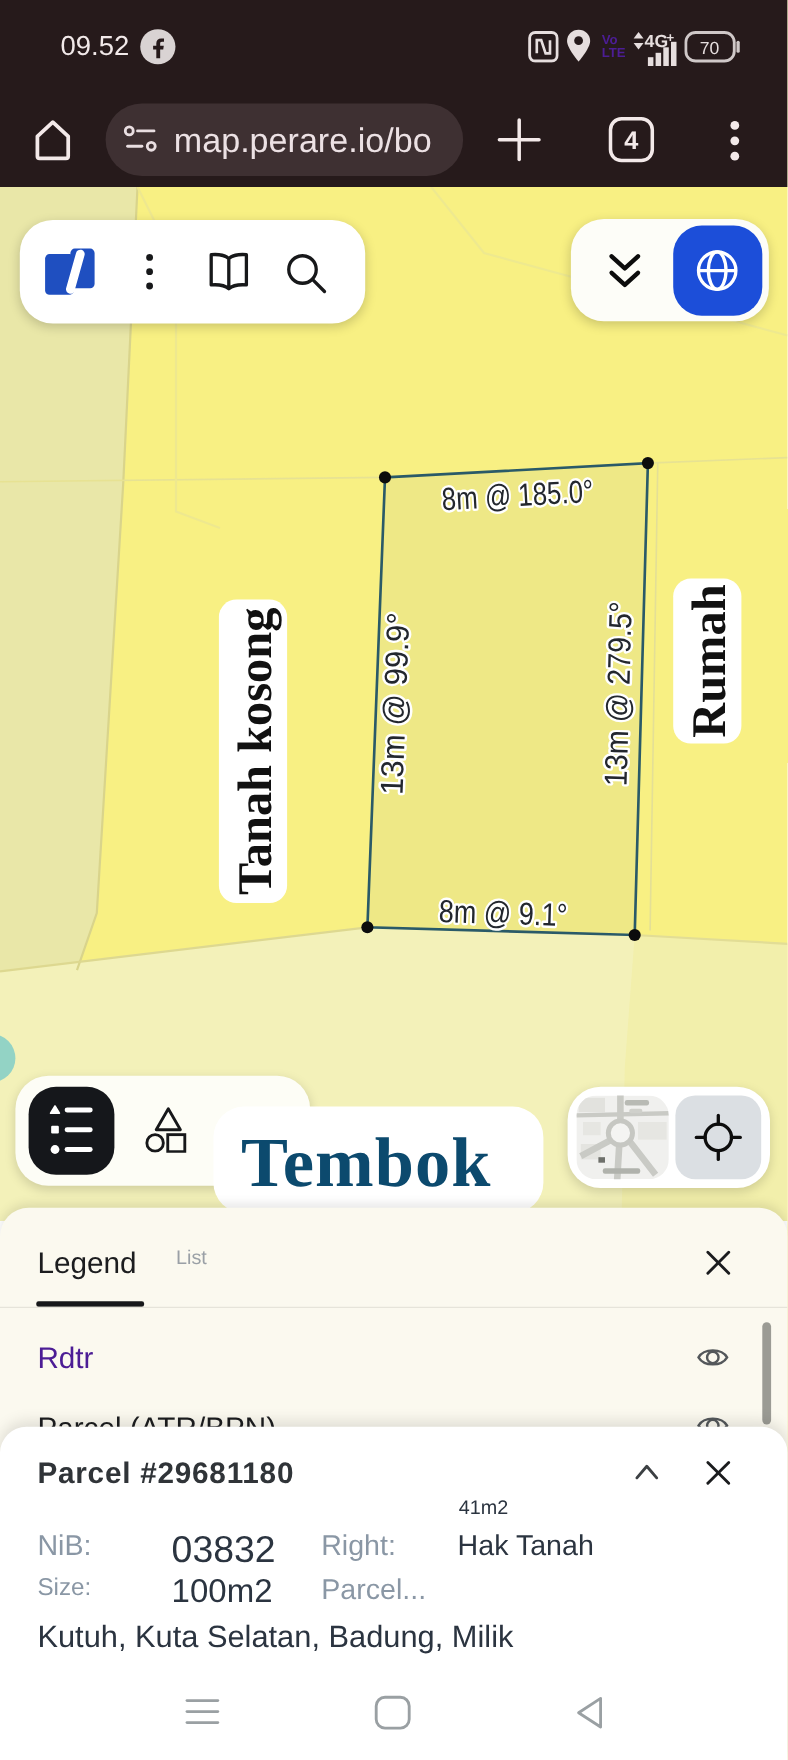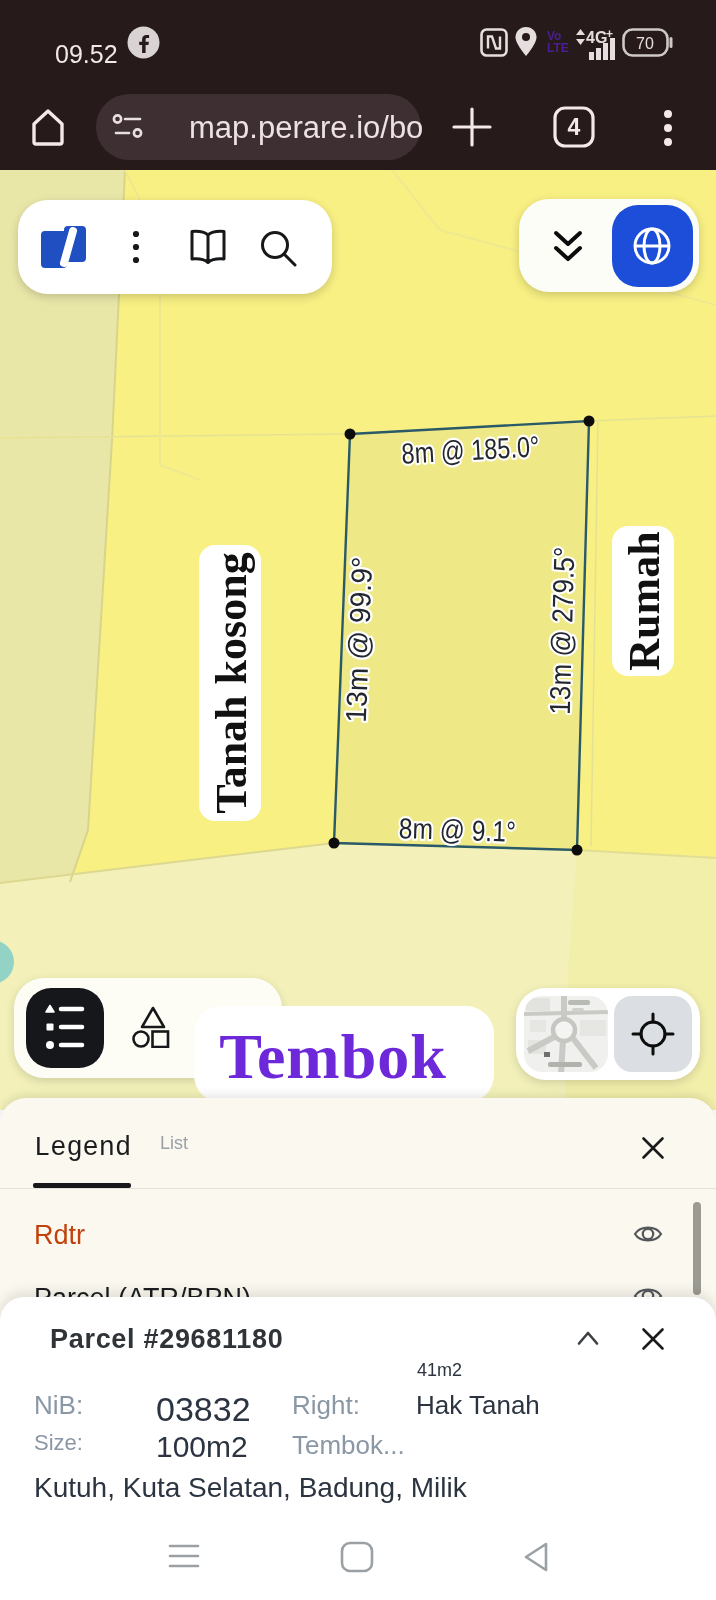--- a/index.html
+++ b/index.html
@@ -5,21 +5,21 @@
   html,body{margin:0;padding:0;}
   body{width:716px;height:1600px;position:relative;overflow:hidden;background:#fff;
        font-family:"Liberation Sans", sans-serif;}
   .abs{position:absolute;}
 </style>
 </head>
 <body>
 
 <div class="abs" style="left:0;top:0;width:716px;height:170px;background:#261a1b;"></div>
 
-<div class="abs" style="left:55px;top:28px;color:#f1e9e9;font-size:25px;margin-top:12px;">09.52</div>
+<div class="abs" style="left:55px;top:28px;color:#f1e9e9;font-size:25px;">09.52</div>
 
 <svg class="abs" style="left:127px;top:26px" width="33" height="33" viewBox="0 0 33 33">
   <circle cx="16.5" cy="16.5" r="16" fill="#d9d3d3"></circle>
   <path d="M18.6 27v-8h2.8l.5-3.3h-3.3v-2.1c0-1 .3-1.7 1.7-1.7h1.8V9a25 25 0 0 0-2.6-.1c-2.6 0-4.4 1.6-4.4 4.5v2.3h-2.9v3.3h2.9v8z" fill="#261a1b"></path>
 </svg>
 
 <svg class="abs" style="left:480px;top:28px" width="28" height="29" viewBox="0 0 28 29">
   <rect x="1.5" y="1.5" width="25" height="26" rx="5" fill="none" stroke="#e6dede" stroke-width="2.6"></rect>
   <path d="M8 20.5v-12l4 0 4 12 4 0v-12" fill="none" stroke="#e6dede" stroke-width="2.4"></path>
 </svg>
@@ -54,21 +54,21 @@
 
 <div class="abs" style="left:96px;top:94px;width:325px;height:66px;border-radius:33px;background:#3e3032;"></div>
 
 <svg class="abs" style="left:112px;top:112px" width="34" height="30" viewBox="0 0 34 30">
   <circle cx="5.5" cy="7" r="3.6" fill="none" stroke="#e9dee1" stroke-width="2.6"></circle>
   <line x1="13" y1="7" x2="28" y2="7" stroke="#e9dee1" stroke-width="2.6" stroke-linecap="round"></line>
   <line x1="4" y1="21" x2="17" y2="21" stroke="#e9dee1" stroke-width="2.6" stroke-linecap="round"></line>
   <circle cx="25.5" cy="21" r="3.6" fill="none" stroke="#e9dee1" stroke-width="2.6"></circle>
 </svg>
 
-<div class="abs" style="left:158px;top:110px;color:#ece1e4;font-size:31px;margin-left:31px;">map.perare.io/bo</div>
+<div class="abs" style="left:158px;top:110px;color:#ece1e4;font-size:31px;">map.perare.io/bo</div>
 
 <svg class="abs" style="left:451px;top:106px" width="42" height="42" viewBox="0 0 42 42">
   <line x1="21" y1="3" x2="21" y2="39" stroke="#f3e9e9" stroke-width="3.2" stroke-linecap="round"></line>
   <line x1="3" y1="21" x2="39" y2="21" stroke="#f3e9e9" stroke-width="3.2" stroke-linecap="round"></line>
 </svg>
 
 <svg class="abs" style="left:552px;top:105px" width="44" height="44" viewBox="0 0 44 44">
   <rect x="3" y="3" width="38" height="38" rx="10" fill="none" stroke="#f3e9e9" stroke-width="3.2"></rect>
   <text x="22" y="30" fill="#f3e9e9" font-size="23" font-weight="bold" text-anchor="middle" font-family="Liberation Sans">4</text>
 </svg>
@@ -170,21 +170,21 @@
 <svg class="abs" style="left:42px;top:1002px" width="46" height="50" viewBox="0 0 46 50">
   <path d="M4 10 L12 10 8 3.5 Z" fill="#ffffff" stroke="#ffffff" stroke-width="1.5" stroke-linejoin="round"></path>
   <rect x="4.5" y="21.5" width="7" height="7" rx="1" fill="#ffffff"></rect>
   <circle cx="8" cy="43" r="4" fill="#ffffff"></circle>
   <line x1="19" y1="7" x2="40" y2="7" stroke="#ffffff" stroke-width="4.5" stroke-linecap="round"></line>
   <line x1="19" y1="25" x2="40" y2="25" stroke="#ffffff" stroke-width="4.5" stroke-linecap="round"></line>
   <line x1="19" y1="43" x2="40" y2="43" stroke="#ffffff" stroke-width="4.5" stroke-linecap="round"></line>
 </svg>
 
 <div class="abs" style="left:194px;top:1006px;width:300px;height:97px;border-radius:28px;background:#ffffff;"></div>
-<div class="abs" style="left:183px;top:1017px;width:300px;text-align:center;font-family:'Liberation Serif',serif;font-weight:bold;font-size:64px;letter-spacing:1px;color:#6d28d9;line-height:80px;">Tembok</div>
+<div class="abs" style="left:183px;top:1017px;width:300px;text-align:center;font-family:'Liberation Serif',serif;font-weight:bold;font-size:64px;letter-spacing:1px;color:#0c4a6e;line-height:80px;">Tembok</div>
 
 <svg class="abs" style="left:130px;top:1006px" width="44" height="42" viewBox="0 0 44 42">
   <path d="M23 2 L34 21 L12 21 Z" fill="none" stroke="#17181a" stroke-width="2.6" stroke-linejoin="round"></path>
   <circle cx="11" cy="33" r="7.5" fill="none" stroke="#17181a" stroke-width="2.6"></circle>
   <rect x="22.5" y="25.5" width="15.5" height="15.5" fill="none" stroke="#17181a" stroke-width="2.6"></rect>
 </svg>
 
 <div class="abs" style="left:516px;top:988px;width:184px;height:92px;border-radius:30px;background:#ffffff;box-shadow:0 3px 10px rgba(0,0,0,.15);"></div>
 
 <svg class="abs" style="left:524px;top:996px" width="84" height="76" viewBox="0 0 84 76">
@@ -214,52 +214,52 @@
 <svg class="abs" style="left:631px;top:1012px" width="44" height="44" viewBox="0 0 44 44">
   <circle cx="22" cy="22" r="12" fill="none" stroke="#0d0d0d" stroke-width="3"></circle>
   <line x1="22" y1="2" x2="22" y2="10" stroke="#0d0d0d" stroke-width="3" stroke-linecap="round"></line>
   <line x1="22" y1="34" x2="22" y2="42" stroke="#0d0d0d" stroke-width="3" stroke-linecap="round"></line>
   <line x1="2" y1="22" x2="10" y2="22" stroke="#0d0d0d" stroke-width="3" stroke-linecap="round"></line>
   <line x1="34" y1="22" x2="42" y2="22" stroke="#0d0d0d" stroke-width="3" stroke-linecap="round"></line>
 </svg>
 
 <div class="abs" style="left:0;top:1098px;width:716px;height:502px;border-radius:26px 26px 0 0;background:#fbf9ef;box-shadow:0 -3px 10px rgba(0,0,0,.10);"></div>
 
-<div class="abs" style="left:34px;top:1133px;font-size:27px;color:#1c1d1f;font-family:Liberation Mono, monospace;">Legend</div>
+<div class="abs" style="left:34px;top:1133px;font-size:27px;color:#1c1d1f;">Legend</div>
 
 <div class="abs" style="left:33px;top:1183px;width:98px;height:5px;background:#17181a;border-radius:2px;"></div>
 
 <div class="abs" style="left:160px;top:1133px;font-size:18px;color:#9aa0a6;">List</div>
 
 <svg class="abs" style="left:641px;top:1136px" width="24" height="24" viewBox="0 0 24 24">
   <line x1="2.5" y1="2.5" x2="21.5" y2="21.5" stroke="#1b1c1e" stroke-width="2.6" stroke-linecap="round"></line>
   <line x1="21.5" y1="2.5" x2="2.5" y2="21.5" stroke="#1b1c1e" stroke-width="2.6" stroke-linecap="round"></line>
 </svg>
 
 <div class="abs" style="left:0;top:1188px;width:716px;height:1px;background:#e4e2d8;"></div>
 
-<div class="abs" style="left:34px;top:1220px;font-size:27px;color:#c2410c;">Rdtr</div>
+<div class="abs" style="left:34px;top:1220px;font-size:27px;color:#4c1d95;">Rdtr</div>
 
 <svg class="abs" style="left:633px;top:1222px" width="30" height="24" viewBox="0 0 30 24">
   <path d="M2 12 C7 3.5 23 3.5 28 12 C23 20.5 7 20.5 2 12 Z" fill="none" stroke="#54585b" stroke-width="2.2"></path>
   <circle cx="15" cy="12" r="5.2" fill="none" stroke="#54585b" stroke-width="2.2"></circle>
 </svg>
 
 <div class="abs" style="left:34px;top:1283px;font-size:27px;color:#1c1d1f;">Parcel (ATR/BPN)</div>
 
 <svg class="abs" style="left:633px;top:1284px" width="30" height="24" viewBox="0 0 30 24">
   <path d="M2 12 C7 3.5 23 3.5 28 12 C23 20.5 7 20.5 2 12 Z" fill="none" stroke="#54585b" stroke-width="2.2"></path>
   <circle cx="15" cy="12" r="5.2" fill="none" stroke="#54585b" stroke-width="2.2"></circle>
 </svg>
 
 <div class="abs" style="left:693px;top:1202px;width:8px;height:93px;background:#9b9b94;border-radius:4px;"></div>
 
 <div class="abs" style="left:0;top:1297px;width:716px;height:303px;border-radius:24px 24px 0 0;background:#ffffff;box-shadow:0 -4px 14px rgba(0,0,0,.12);"></div>
 
-<div class="abs" style="left:50px;top:1324px;font-size:27px;font-weight:bold;letter-spacing:0.7px;color:#303438;">Parcel #29681180</div>
+<div class="abs" style="left:34px;top:1324px;font-size:27px;font-weight:bold;letter-spacing:0.7px;color:#303438;">Parcel #29681180</div>
 
 <svg class="abs" style="left:577px;top:1329px" width="22" height="18" viewBox="0 0 22 18">
   <path d="M2 14.5 L11 4 L20 14.5" fill="none" stroke="#3c4043" stroke-width="2.6" stroke-linecap="round" stroke-linejoin="round"></path>
 </svg>
 
 <svg class="abs" style="left:641px;top:1327px" width="24" height="24" viewBox="0 0 24 24">
   <line x1="2.5" y1="2.5" x2="21.5" y2="21.5" stroke="#1b1c1e" stroke-width="2.6" stroke-linecap="round"></line>
   <line x1="21.5" y1="2.5" x2="2.5" y2="21.5" stroke="#1b1c1e" stroke-width="2.6" stroke-linecap="round"></line>
 </svg>
 
@@ -268,21 +268,21 @@
 <div class="abs" style="left:156px;top:1390px;font-size:34px;color:#2b3440;">03832</div>
 
 <div class="abs" style="left:292px;top:1390px;font-size:26px;color:#8a97a5;">Right:</div>
 
 <div class="abs" style="left:416px;top:1390px;font-size:26px;color:#2b3440;">Hak Tanah</div>
 
 <div class="abs" style="left:34px;top:1430px;font-size:22px;color:#8a97a5;">Size:</div>
 
 <div class="abs" style="left:156px;top:1430px;font-size:30px;color:#2b3440;">100m2</div>
 
-<div class="abs" style="left:292px;top:1430px;font-size:26px;color:#8a97a5;">Tembok...</div>
+<div class="abs" style="left:292px;top:1430px;font-size:26px;color:#8a97a5;">Parcel...</div>
 
 <div class="abs" style="left:417px;top:1360px;font-size:18px;color:#2b3440;">41m2</div>
 
 <div class="abs" style="left:34px;top:1472px;font-size:28px;color:#2b3440;">Kutuh, Kuta Selatan, Badung, Milik</div>
 
 <svg class="abs" style="left:168px;top:1541px" width="32" height="30" viewBox="0 0 32 30">
   <line x1="2" y1="5" x2="30" y2="5" stroke="#9aa0a3" stroke-width="2.6" stroke-linecap="round"></line>
   <line x1="2" y1="15" x2="30" y2="15" stroke="#9aa0a3" stroke-width="2.6" stroke-linecap="round"></line>
   <line x1="2" y1="25" x2="30" y2="25" stroke="#9aa0a3" stroke-width="2.6" stroke-linecap="round"></line>
 </svg>

